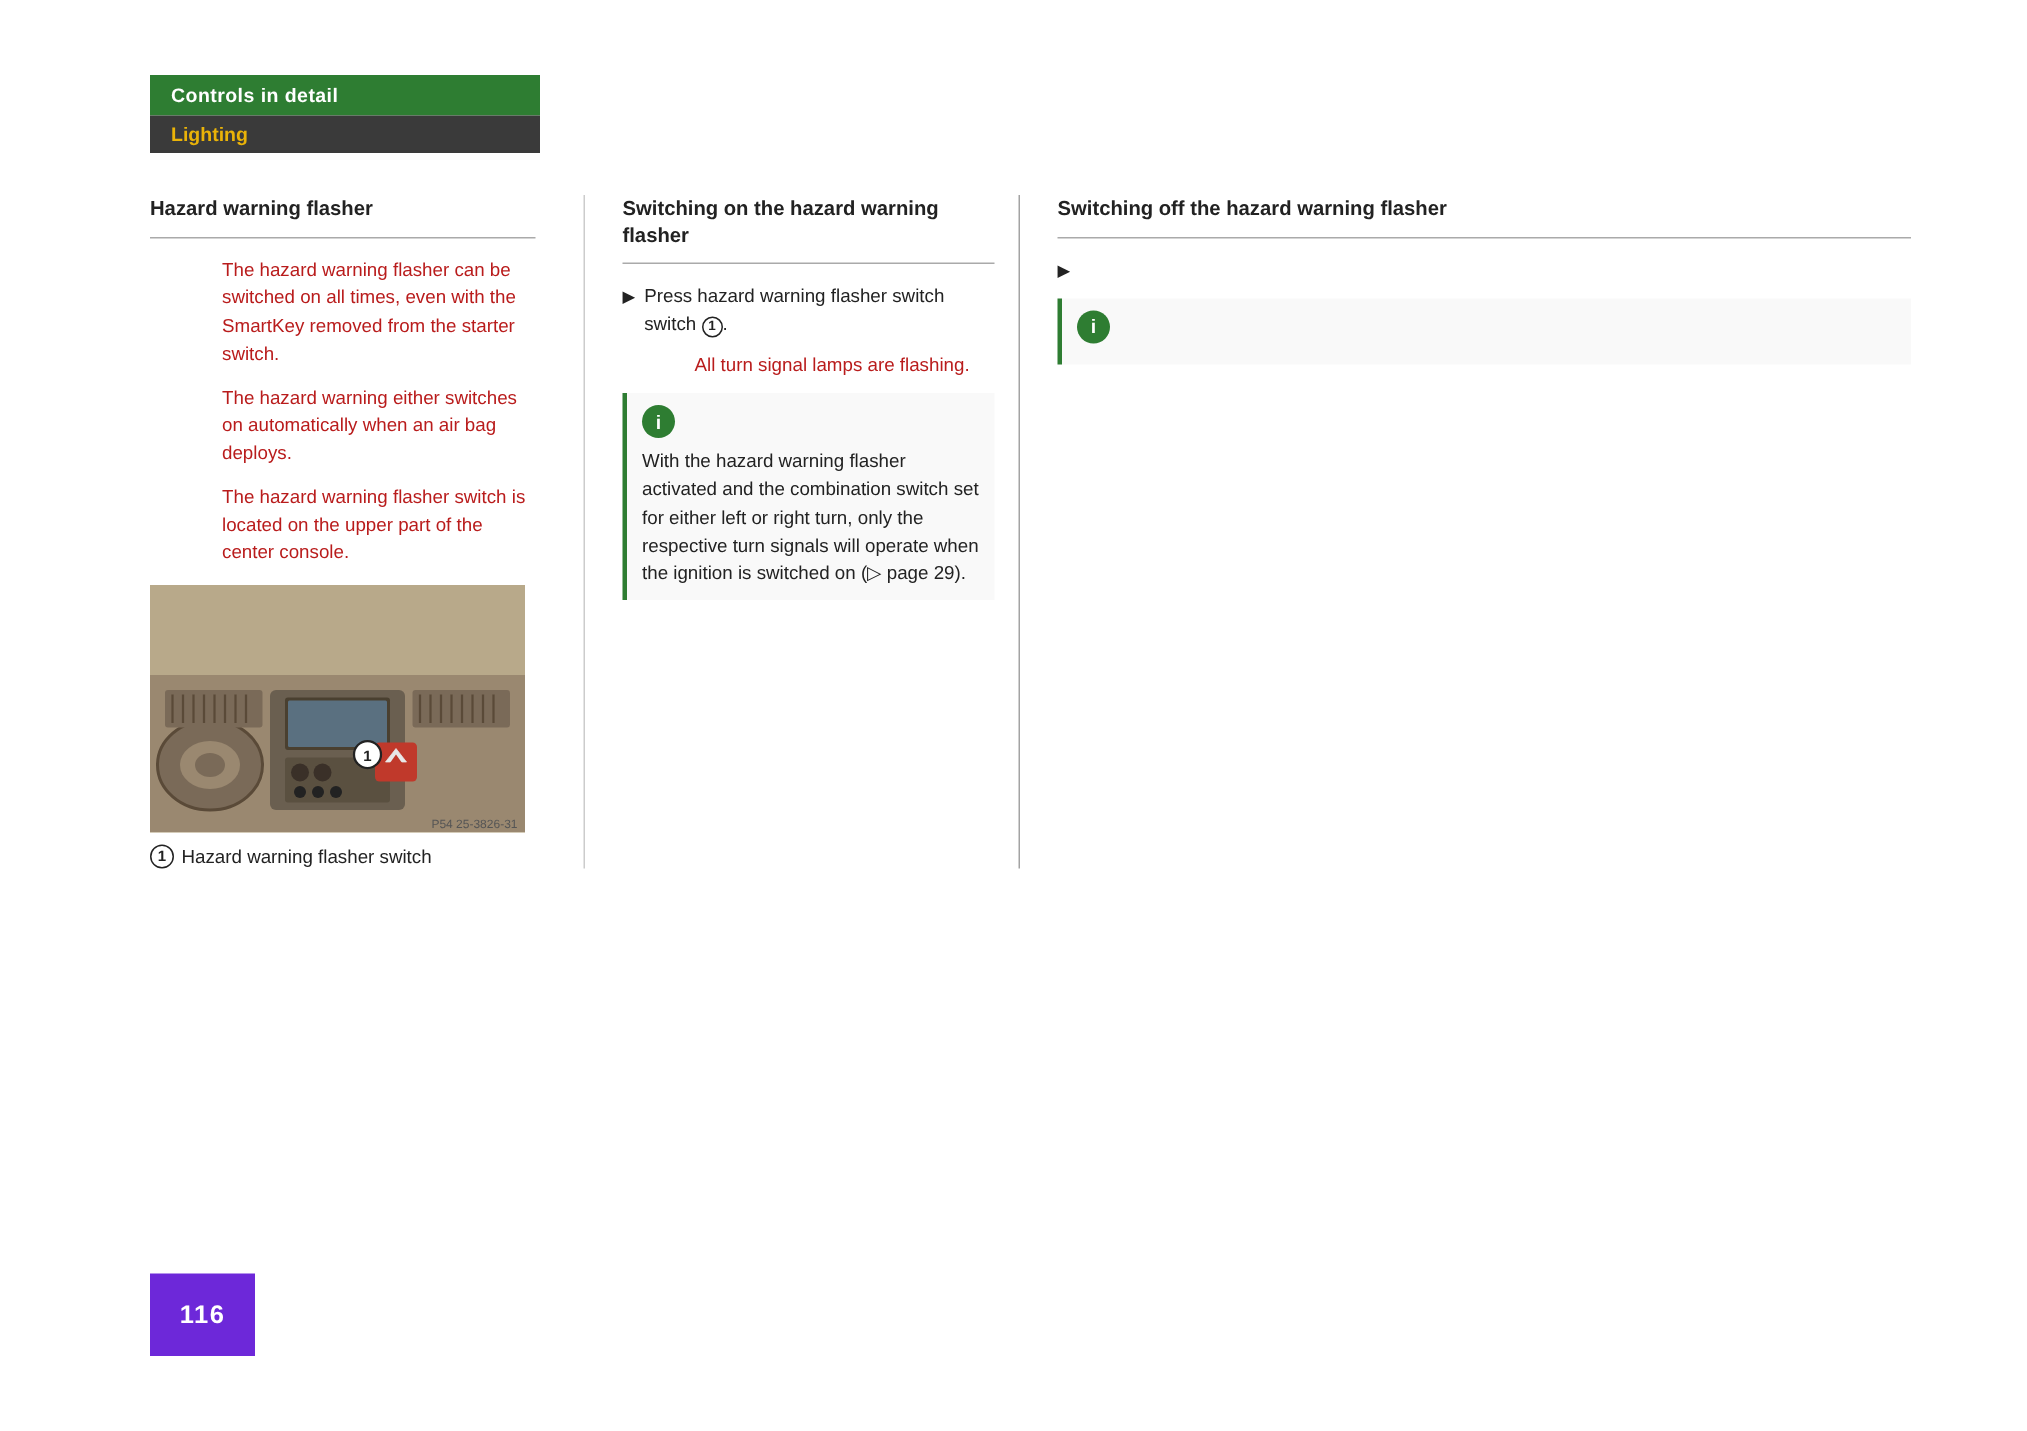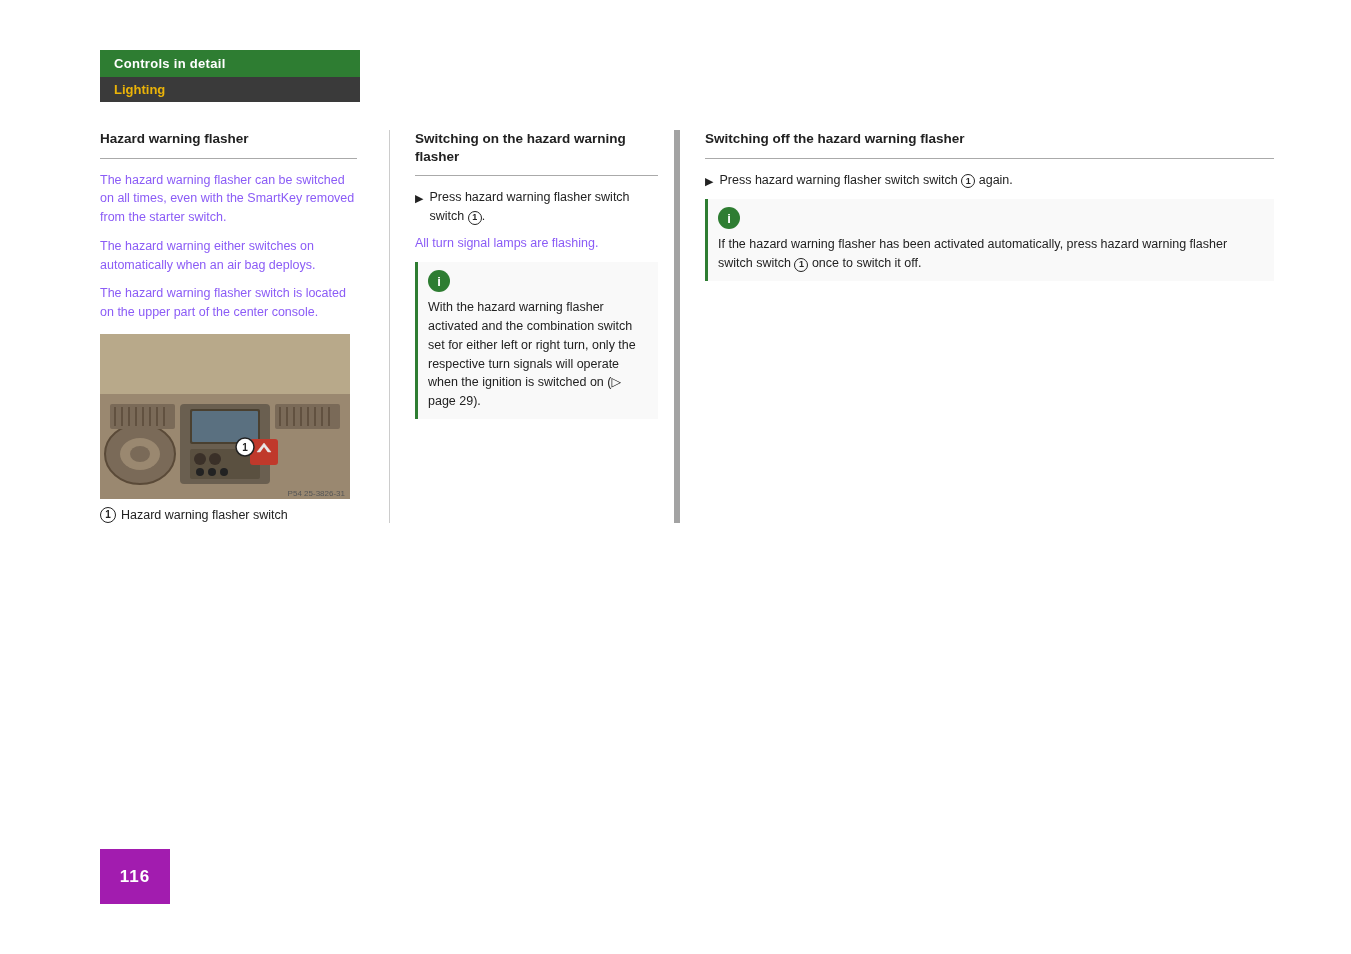--- a/index.html
+++ b/index.html
@@ -63,21 +63,21 @@
       flex-shrink: 0;
       padding-right: 32px;
       border-right: 1px solid #ccc;
     }
 
     .col-middle {
       width: 290px;
       flex-shrink: 0;
       padding-left: 25px;
       padding-right: 16px;
-      border-right: 6px solid #a3a3a3;
+      border-right: 1px solid #a3a3a3;
     }
 
     .col-right {
       flex: 1;
       padding-left: 25px;
     }
 
     .section-title {
       font-weight: bold;
       font-size: 13.5px;
@@ -87,22 +87,23 @@
 
     .section-divider {
       border: none;
       border-top: 1px solid #aaa;
       margin-bottom: 12px;
     }
 
     .body-text {
       font-size: 12.5px;
       line-height: 1.5;
-      color: #8b5cf6;
+      color: #b91c1c;
       margin-bottom: 10px;
+      margin-left: 48px;
     }
 
     
     .car-image-container {
       margin-top: 12px;
       margin-bottom: 8px;
       position: relative;
       width: 250px;
       height: 165px;
       background: #c8b99a;
@@ -178,21 +179,21 @@
       margin-bottom: 6px;
     }
 
     
     .page-number-box {
       position: absolute;
       bottom: 50px;
       left: 100px;
       width: 70px;
       height: 55px;
-      background: #a21caf;
+      background: #6d28d9;
       display: flex;
       align-items: center;
       justify-content: center;
     }
 
     .page-number-text {
       color: #fff;
       font-weight: bold;
       font-size: 17px;
       letter-spacing: 1px;
@@ -301,33 +302,24 @@
         <p>With the hazard warning flasher activated and the combination switch set for either left or right turn, only the respective turn signals will operate when the ignition is switched on (▷ page 29).</p>
       </div>
     </div>
 
     <div class="col-right">
       <div class="section-title">Switching off the hazard warning flasher</div>
       <hr class="section-divider">
 
       <div class="bullet-item">
         <span class="bullet-arrow">▶</span>
-        <span>
-          <span>Press hazard warning flasher switch</span>
-          switch <span class="circle-num" style="display:inline-flex;width:14px;height:14px;font-size:9px;">1</span><span> again.</span>
-        </span>
       </div>
 
       <div class="info-box">
         <div class="info-icon">i</div>
-        <p>
-          <span>If the hazard warning flasher has been activated automatically, press hazard warning flasher switch</span>
-          switch <span class="circle-num" style="display:inline-flex;width:14px;height:14px;font-size:9px;">1</span>
-          <span> once to switch it off.</span>
-        </p>
       </div>
     </div>
 
   </div>
 
   <div class="page-number-box">
     <span class="page-number-text">116</span>
   </div>
 
 </div>

